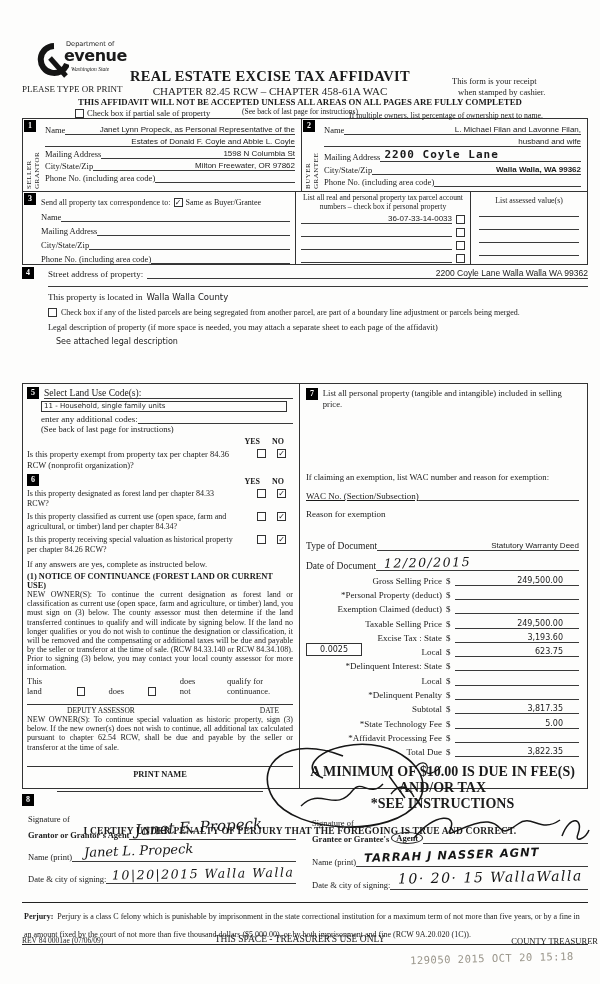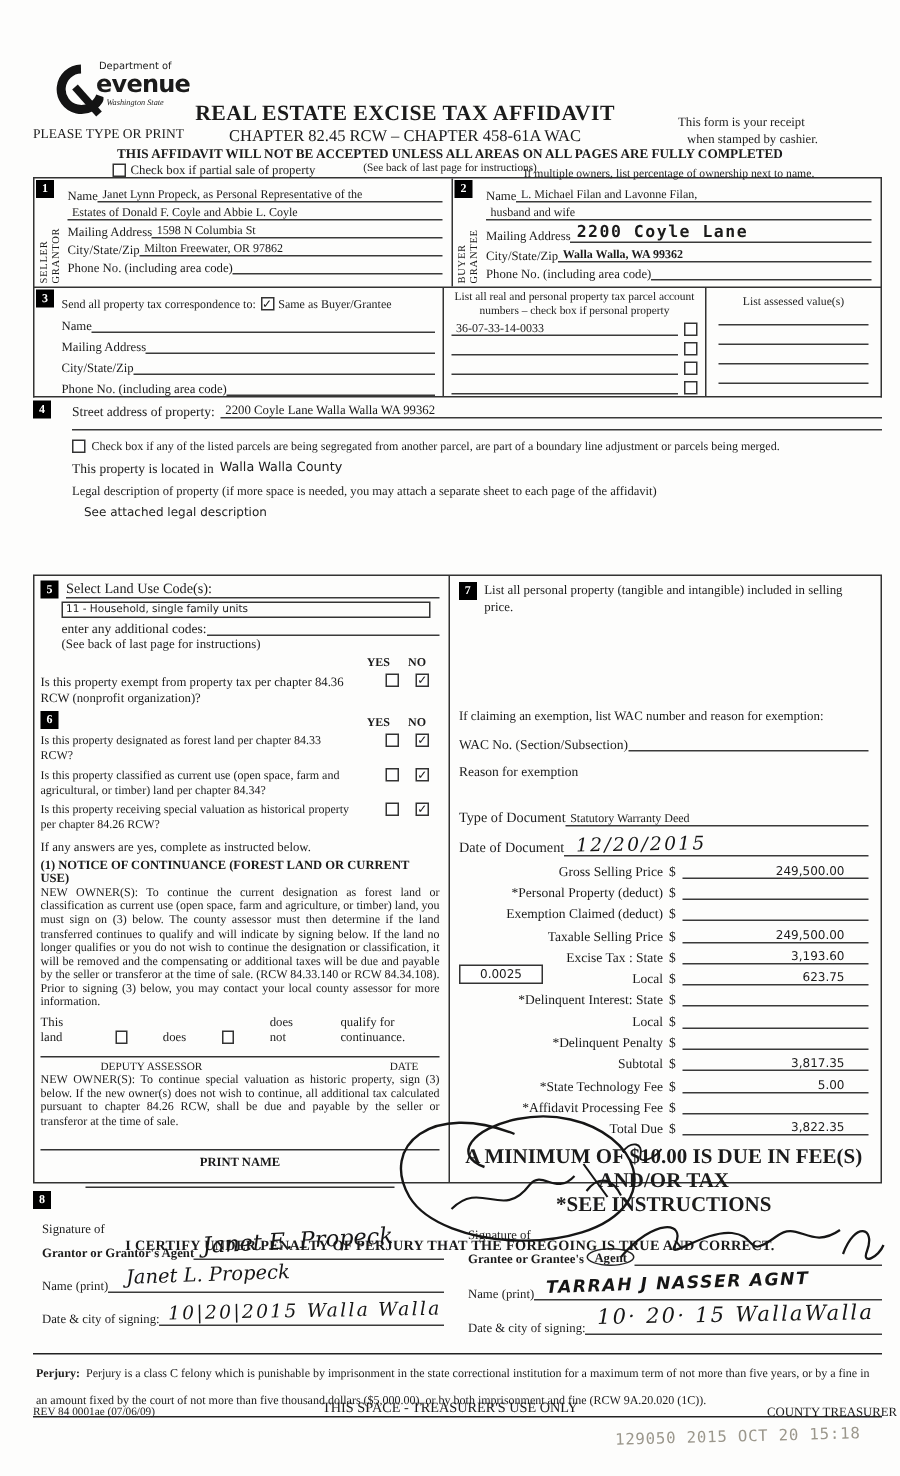--- a/index.html
+++ b/index.html
@@ -4,21 +4,21 @@
 <style>
   * { box-sizing: border-box; margin: 0; padding: 0; }
   html,body { width:600px; height:984px; background:#e9e9e7; }
   .page { position:relative; width:600px; height:984px; background:#fdfdfc;
           font-family:"Liberation Serif", serif; color:#1b1b1b; overflow:hidden; }
   .abs { position:absolute; }
   .u { border-bottom:1px solid #3a3a3a; }
   .row { display:flex; align-items:flex-end; }
   .grow { flex:1; }
   .sans { font-family:"DejaVu Sans", sans-serif; }
-  .typed { font-family:Liberation Serif, serif; font-size:8px; padding-left:3px; }
+  .typed { font-family:Liberation Sans, sans-serif; font-size:8px; padding-left:3px;text-align:right; }
   .cb { display:inline-block; width:9px; height:9px; border:1px solid #333; background:#fff;
         font-size:8px; line-height:8px; text-align:center; vertical-align:-1px; font-family:"DejaVu Sans",sans-serif;}
   .badge { display:inline-block; width:12px; height:12px; background:#000; color:#fff;
            font-size:8px; line-height:12px; text-align:center; font-weight:bold; }
   .vwrap { position:absolute; left:2px; top:14px; bottom:2px; width:16px; display:flex; justify-content:center; }
   .vlabel { writing-mode:vertical-rl; transform:rotate(180deg); font-size:7px; letter-spacing:.5px; line-height:8px; }
   .lbl { font-size:8.5px; white-space:nowrap; }
   .q { font-size:8px; line-height:1.25; }
   .yesno { display:flex; justify-content:flex-end; gap:12px; font-size:8px; font-weight:bold; padding-right:9px; }
   .qrow { display:flex; margin-top:3px; }
@@ -198,27 +198,27 @@
     </div>
   </div>
 
   <div class="abs" style="left:22px; top:267px; width:566px;">
     <div class="row" style="gap:4px;">
       <span class="badge">4</span>
       <span style="font-size:9px; padding-left:10px; white-space:nowrap;">Street address of property:</span>
       <span class="u grow typed" style="font-size:8.5px;">2200 Coyle Lane Walla Walla WA 99362</span>
     </div>
     <div class="u" style="height:8px; margin-left:26px;"></div>
+    <div class="row" style="margin:5px 0 0 26px; gap:4px; font-size:9px;">
+      <span>This property is located in</span>
+      <span class="sans" style="font-size:8.5px;">Walla Walla County</span>
+    </div>
     <div class="row" style="margin:6px 0 0 26px; gap:4px; align-items:flex-start;">
       <span class="cb"></span>
       <span style="font-size:8px;">Check box if any of the listed parcels are being segregated from another parcel, are part of a boundary line adjustment or parcels being merged.</span>
-    </div>
-    <div class="row" style="margin:5px 0 0 26px; gap:4px; font-size:9px;">
-      <span>This property is located in</span>
-      <span class="sans" style="font-size:8.5px;">Walla Walla County</span>
     </div>
     <div style="margin:6px 0 0 26px; font-size:8.4px;">Legal description of property (if more space is needed, you may attach a separate sheet to each page of the affidavit)</div>
     <div class="sans" style="margin:5px 0 0 34px; font-size:8px;">See attached legal description</div>
   </div>
 
   <div class="abs" style="left:22px; top:383px; width:566px; height:406px; border:1px solid #333;">
     <div class="abs" style="left:276px; top:0; bottom:0; border-left:1px solid #333;"></div>
 
     <div class="abs" style="left:0; top:0; width:276px; height:100%; padding:3px 6px 0 4px;">
       <div class="row" style="gap:5px;">
@@ -285,38 +285,38 @@
         <span>does not</span>
         <span>qualify for continuance.</span>
       </div>
 
       <div class="hr" style="margin-top:8px;"></div>
       <div class="row" style="justify-content:space-between; font-size:7.5px; padding:1px 14px 0 40px;">
         <span>DEPUTY ASSESSOR</span>
         <span>DATE</span>
       </div>
 
-      <div class="body8">NEW OWNER(S): To continue special valuation as historic property, sign (3) below. If the new owner(s) does not wish to continue, all additional tax calculated pursuant to chapter 84.26 RCW, shall be due and payable by the seller or transferor at the time of sale.</div>
+      <div class="body8">NEW OWNER(S): To continue special valuation as historic property, sign (3) below. If the new owner(s) does not wish to continue, all additional tax calculated pursuant to chapter 62.54 RCW, shall be due and payable by the seller or transferor at the time of sale.</div>
 
       <div class="hr" style="margin-top:14px;"></div>
       <div class="bt" style="text-align:center; margin-top:3px;">PRINT NAME</div>
       <div class="hr" style="margin:12px 30px 0;"></div>
     </div>
 
     <div class="abs" style="left:277px; top:0; right:0; height:100%; padding:4px 8px 0 6px;">
       <div class="row" style="gap:5px; align-items:flex-start;">
         <span class="badge">7</span>
         <span style="font-size:8.6px; line-height:1.3;">List all  personal property (tangible and intangible) included in selling price.</span>
       </div>
 
       <div style="height:62px;"></div>
 
       <div style="font-size:8.6px;">If claiming an exemption, list WAC number and reason for exemption:</div>
       <div class="row" style="margin-top:9px; font-size:9px;">
-        <span style="white-space:nowrap;">WAC No. (Section/Subsection)</span>
+        <span style="white-space:nowrap;text-decoration:underline;">WAC No. (Section/Subsection)</span>
         <span class="u grow"></span>
       </div>
       <div style="margin-top:8px; font-size:9px;">Reason for exemption</div>
 
       <div style="height:22px;"></div>
 
       <div class="row" style="font-size:9.5px;">
         <span style="white-space:nowrap;">Type of Document</span>
         <span class="u grow typed">Statutory Warranty Deed</span>
       </div>

